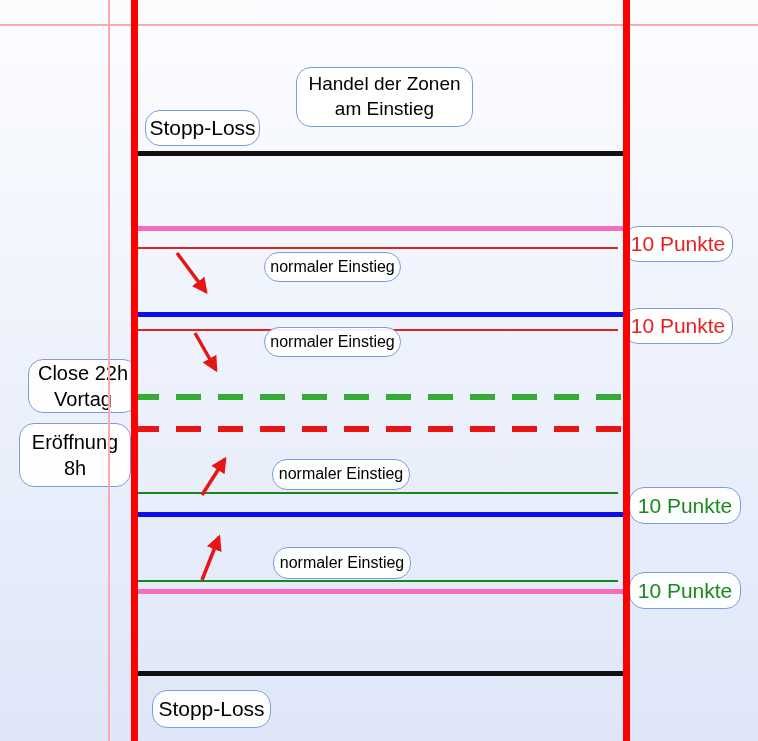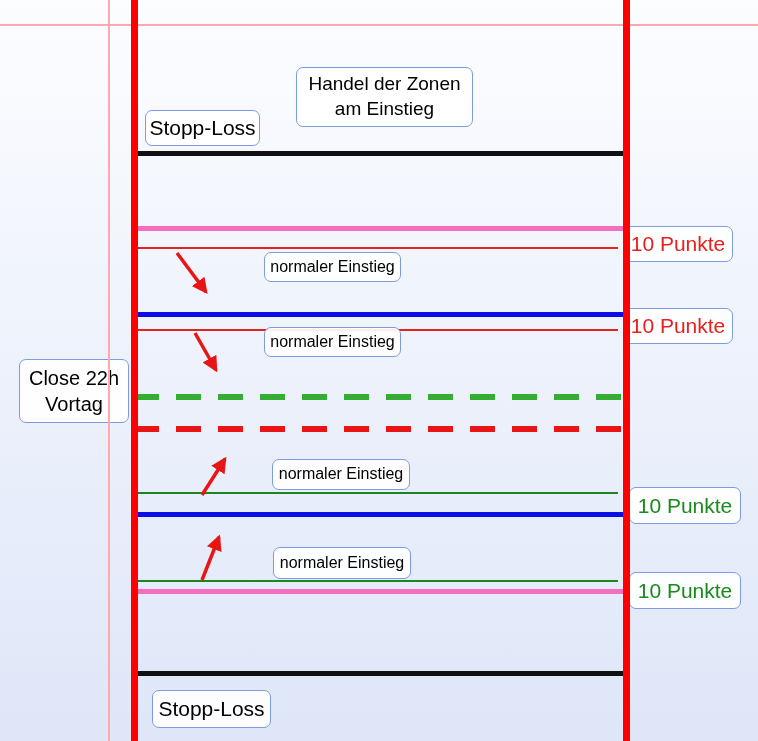--- a/index.html
+++ b/index.html
@@ -24,21 +24,21 @@
   .h-greenthin{height:2px;background:var(--entry-green);}
   .h-dashgreen{height:6px;background:repeating-linear-gradient(90deg,var(--dash-green) 0 25px,transparent 25px 42px);}
   .h-dashred{height:6px;background:repeating-linear-gradient(90deg,var(--dash-red) 0 25px,transparent 25px 42px);}
   
   .label{
     position:absolute;box-sizing:border-box;
     display:flex;flex-direction:column;align-items:center;justify-content:center;
     text-align:center;
     background:rgba(255,255,255,0.92);
     border:1.5px solid var(--box-border);
-    border-radius:7px;
+    border-radius:15px;
     color:#000;z-index:10;line-height:1.3;white-space:nowrap;
   }
   .label .ln{display:block;}
   .pts-red{color:var(--points-red);}
   .pts-green{color:var(--points-green);}
   
   .arrows{position:absolute;left:0;top:0;z-index:13;pointer-events:none;}
   .arrow{stroke:var(--arrow);stroke-width:3.5;fill:none;}
   .arrowhead{fill:var(--arrow);}
 </style>
@@ -85,25 +85,29 @@
   </div>
 
   <div class="label" style="left:264px;top:252px;width:137px;height:30px;font-size:16px;">
     <span class="ln">normaler Einstieg</span>
   </div>
 
   <div class="label" style="left:264px;top:327px;width:137px;height:30px;font-size:16px;">
     <span class="ln">normaler Einstieg</span>
   </div>
 
-  <div class="label" style="left:19px;top:359px;width:110px;height:64px;font-size:20px;">
+  <div class="label" style="left:28px;top:359px;width:110px;height:54px;font-size:20px;">
     <span class="ln">Close 22h</span>
     <span class="ln">Vortag</span>
   </div>
 
+  <div class="label" style="left:19px;top:423px;width:112px;height:64px;font-size:20px;">
+    <span class="ln">Eröffnung</span>
+    <span class="ln">8h</span>
+  </div>
 
   <div class="label" style="left:272px;top:459px;width:138px;height:31px;font-size:16px;">
     <span class="ln">normaler Einstieg</span>
   </div>
 
   <div class="label" style="left:273px;top:547px;width:138px;height:32px;font-size:16px;">
     <span class="ln">normaler Einstieg</span>
   </div>
 
   <div class="label pts-red" style="left:623px;top:226px;width:110px;height:36px;font-size:21px;">

